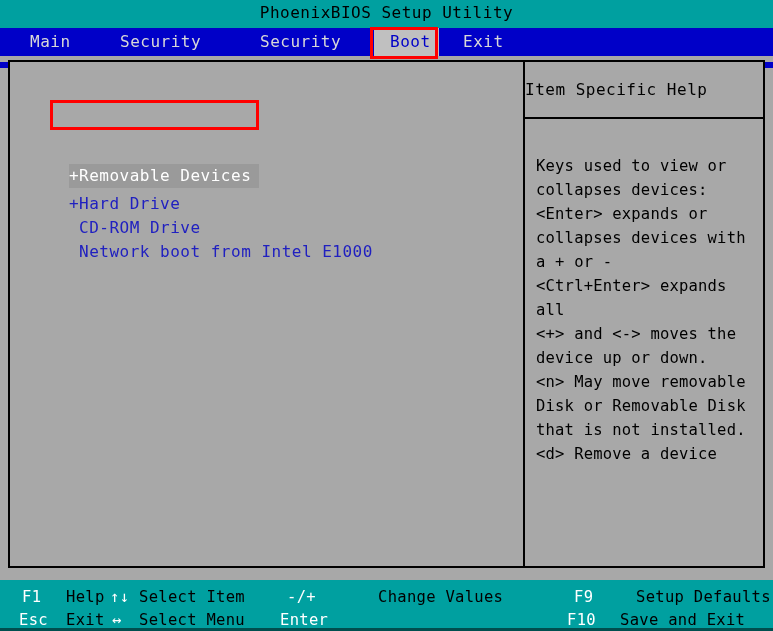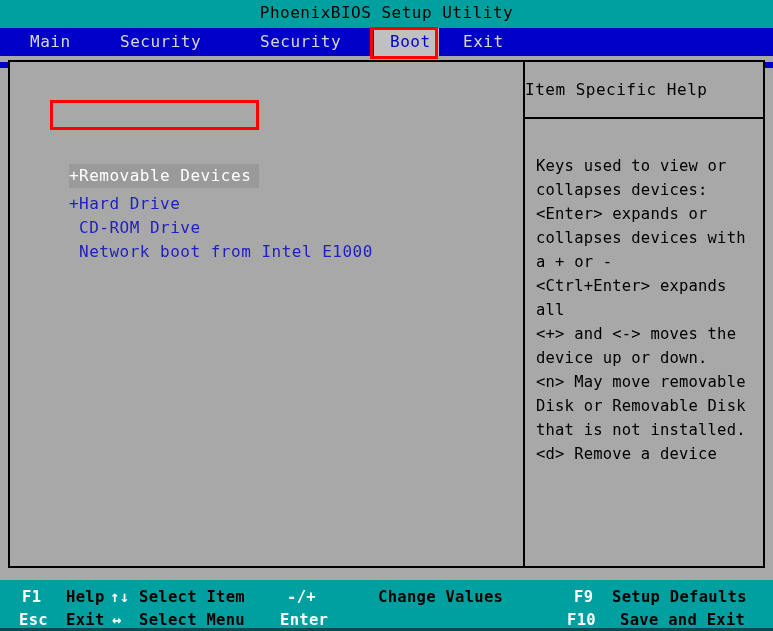--- a/index.html
+++ b/index.html
@@ -154,21 +154,20 @@
     width: 773px; height: 48px;
     background: #00a0a0;
   }
   .footer-cell {
     position: absolute;
     height: 22px;
     line-height: 22px;
     font-size: 15.5px;
     white-space: nowrap;
     letter-spacing: 0.3px;
-    font-weight: bold;
   }
   .footer-key   { color: #ffffff; }
   .footer-label { color: #000000; }
   #footer-bottom-edge {
     position: absolute;
     left: 0; top: 628px;
     width: 773px; height: 3px;
     background: #004f4f;
   }
 
@@ -243,21 +242,21 @@
   <div class="annot-box" id="annot-boot"></div>
   <div class="annot-box" id="annot-removable"></div>
 
 <div class="footer-cell footer-key" style="left: 22px; top: 586px;">F1</div>
     <div class="footer-cell footer-label" style="left: 66px; top: 586px;">Help</div>
     <div class="footer-cell footer-key" style="left: 110px; top: 586px;">↑↓</div>
     <div class="footer-cell footer-label" style="left: 139px; top: 586px;">Select Item</div>
     <div class="footer-cell footer-key" style="left: 287px; top: 586px;">-/+</div>
     <div class="footer-cell footer-label" style="left: 378px; top: 586px;">Change Values</div>
     <div class="footer-cell footer-key" style="left: 574px; top: 586px;">F9</div>
-    <div class="footer-cell footer-label" style="left: 612px; top: 586px;">Setup Defaults</div>
+    <div class="footer-cell footer-label" style="left: 636px; top: 586px;">Setup Defaults</div>
     <div class="footer-cell footer-key" style="left: 19px; top: 609px;">Esc</div>
     <div class="footer-cell footer-label" style="left: 66px; top: 609px;">Exit</div>
     <div class="footer-cell footer-key" style="left: 112px; top: 609px;">↔</div>
     <div class="footer-cell footer-label" style="left: 139px; top: 609px;">Select Menu</div>
     <div class="footer-cell footer-key" style="left: 280px; top: 609px;">Enter</div>
     <div class="footer-cell footer-key" style="left: 567px; top: 609px;">F10</div>
     <div class="footer-cell footer-label" style="left: 620px; top: 609px;">Save and Exit</div>
   </div>
 
 </body></html>

